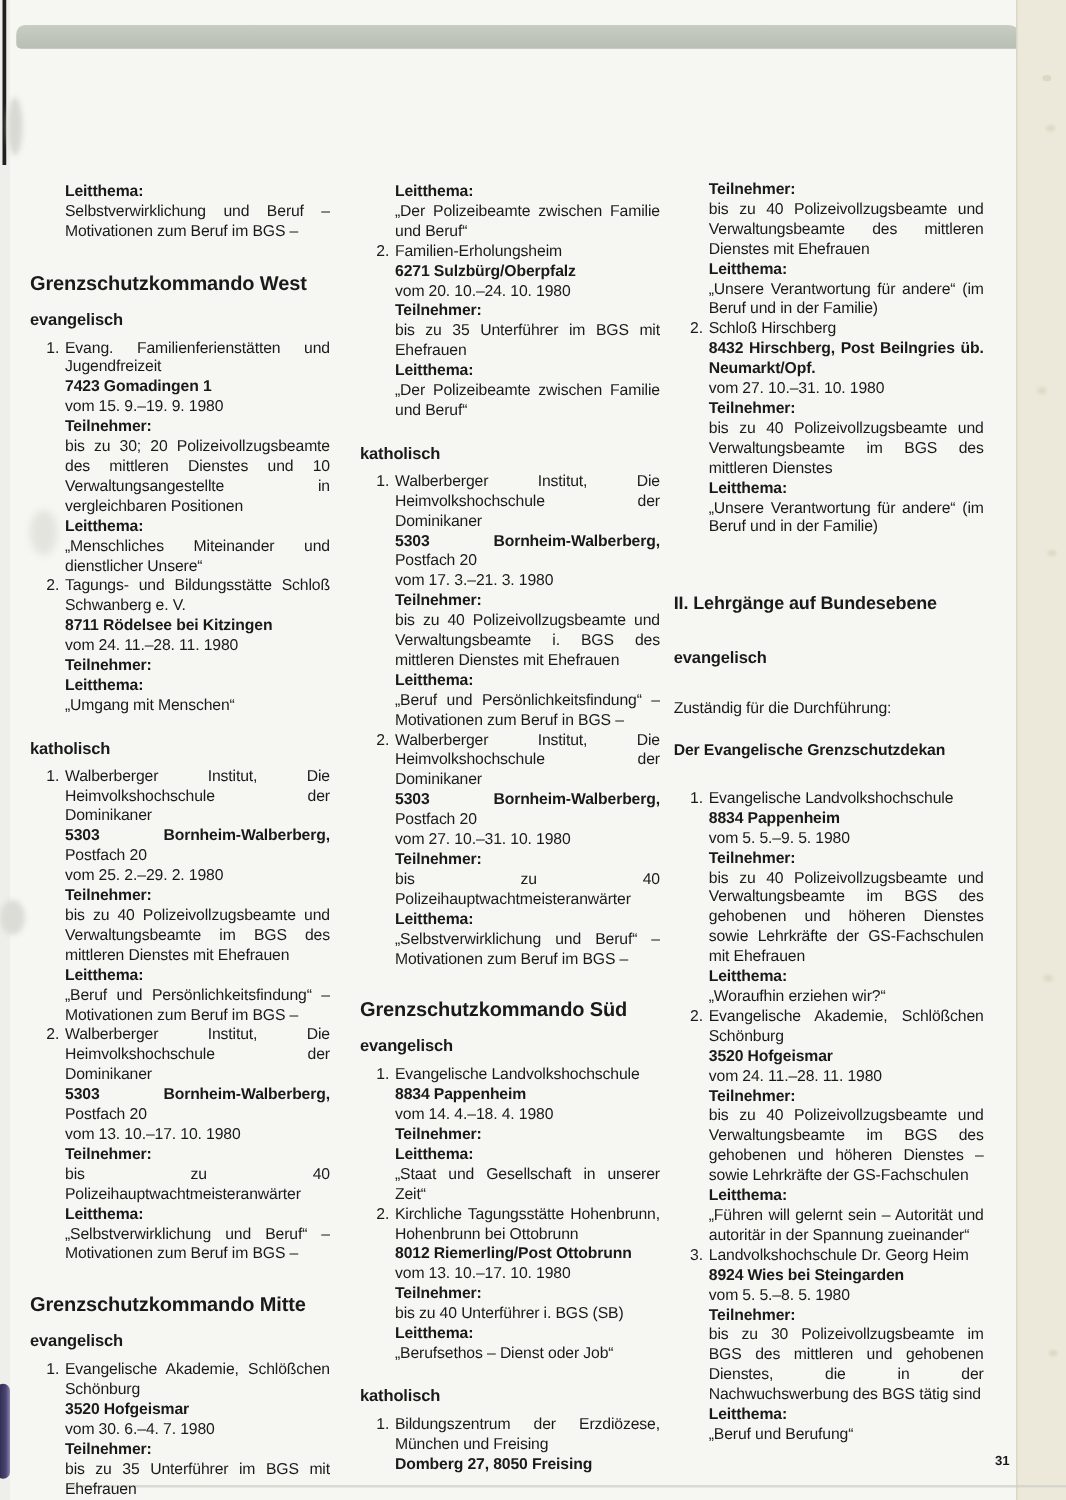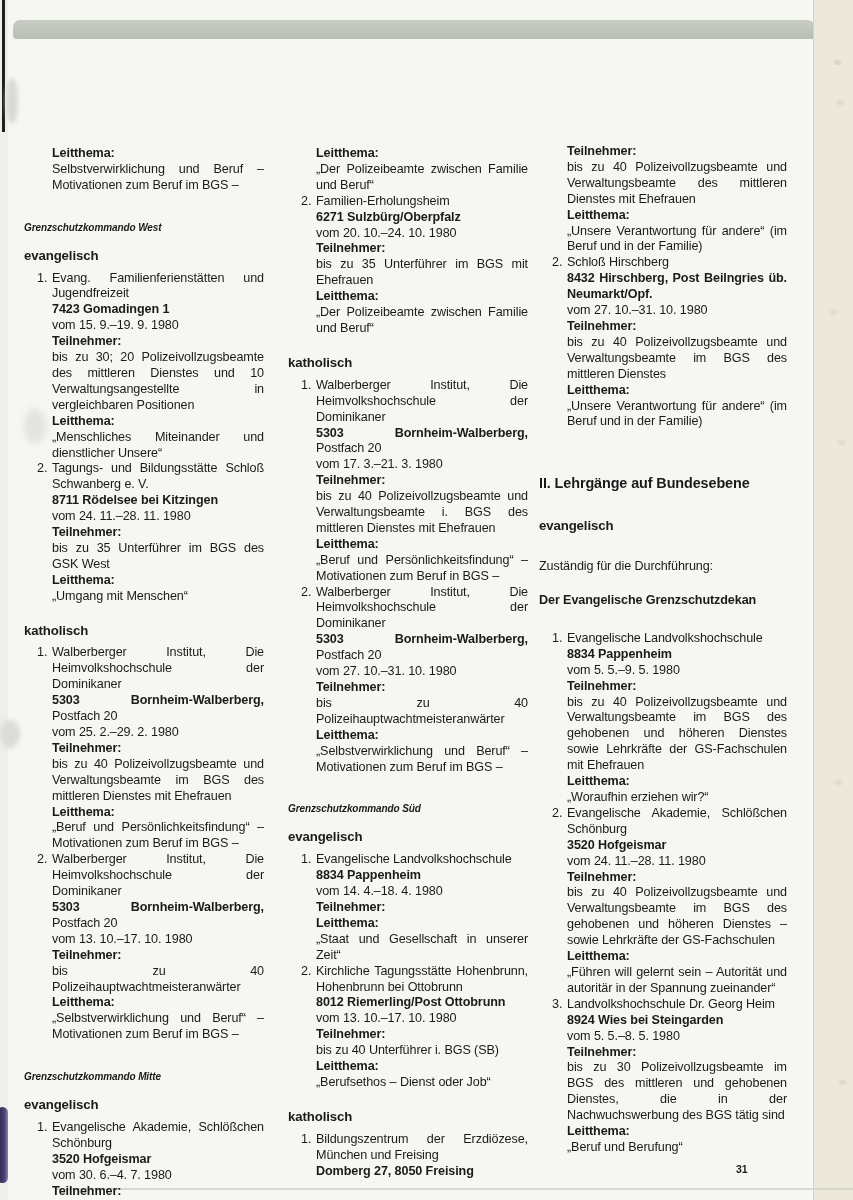--- a/index.html
+++ b/index.html
@@ -30,30 +30,30 @@
   .col-3 { left:539px; top:144px; width:248px; }
 
   .ln { text-align:justify; hyphens:auto; -webkit-hyphens:auto; overflow-wrap:break-word; }
   .b, .blk-heading, .blk-subheading, .blk-headingxl, .blk-boldline { font-weight:700; }
 
   .cont { margin-left:28px; }
   .item { display:flex; padding-left:13px; }
   .num  { width:15px; flex:0 0 15px; }
   .body { flex:1; min-width:0; }
 
-  .blk-heading { font-size:10px; margin:26px 0 12px;font-style:italic; }
+  .blk-heading { font-size:16px; margin:26px 0 12px; }
   .blk-subheading { font-size:13.2px; margin:12px 0 7px; }
   .item + .blk-subheading { margin-top:18px; }
   .blk-headingxl { font-size:14.4px; margin-top:46px; }
   .blk-headingxl + .blk-subheading { margin-top:26px; }
   .blk-plain { margin-top:25px; }
   .blk-boldline { margin-top:18px; }
   .blk-boldline + .item { margin-top:22px; }
 
-  .pagenum { position:absolute; left:736px; top:1163px; font-size:10.5px; font-weight:700; color:#1a1a1a; }
+  .pagenum { position:absolute; left:796px; top:1163px; font-size:10.5px; font-weight:700; color:#1a1a1a; }
 </style>
 </head>
 <body>
 
 <div class="canvas">
   <div class="page"></div>
   <div class="topbar"></div>
   <div class="left-line"></div>
   <div class="smudge s1"></div>
   <div class="smudge s2"></div>
@@ -83,21 +83,20 @@
           <p class="ln"><span>„Menschliches Miteinander und dienstlicher Unsere“</span></p>
         </div>
       </div>
       <div class="item">
         <span class="num">2.</span>
         <div class="body">
           <p class="ln"><span>Tagungs- und Bildungsstätte Schloß Schwanberg e. V.</span></p>
           <p class="ln"><span class="b">8711 Rödelsee bei Kitzingen</span></p>
           <p class="ln"><span>vom 24. 11.–28. 11. 1980</span></p>
           <p class="ln"><span class="b">Teilnehmer:</span></p>
-          <p class="ln"><span>bis zu 35 Unterführer im BGS des GSK West</span></p>
           <p class="ln"><span class="b">Leitthema:</span></p>
           <p class="ln"><span>„Umgang mit Menschen“</span></p>
         </div>
       </div>
       <div class="blk-subheading">katholisch</div>
       <div class="item">
         <span class="num">1.</span>
         <div class="body">
           <p class="ln"><span>Walberberger Institut, Die Heimvolkshochschule der Dominikaner</span></p>
           <p class="ln"><span class="b">5303 Bornheim-Walberberg,</span><span> Postfach 20</span></p>

